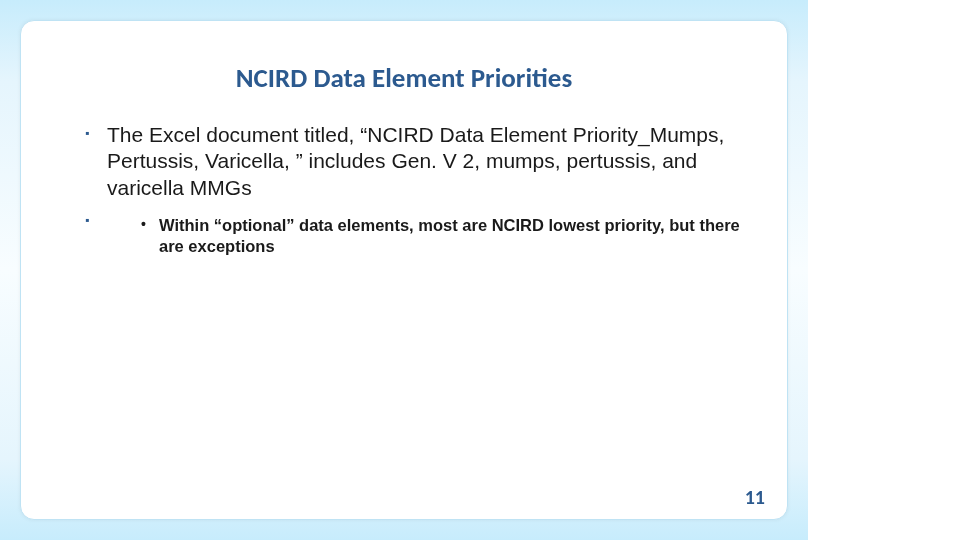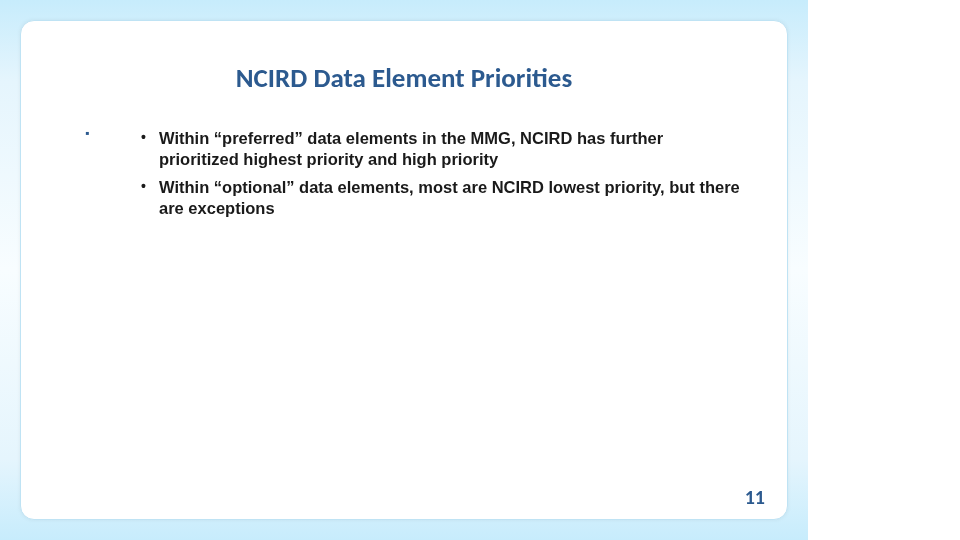--- a/index.html
+++ b/index.html
@@ -94,24 +94,24 @@
 </head>
 <body>
 
 <div class="canvas">
   <div class="card">
 
     <div class="title">NCIRD Data Element Priorities</div>
 
     <ul class="main">
       <li>
+        <span>The Excel document titled, “NCIRD Data Element Priority_Mumps, Pertussis, Varicella, ” includes Gen. V 2, mumps, pertussis, and varicella MMGs</span>
+      </li>
+      <li>
         <ul class="sub">
-          <li>
-            <span>Within “preferred” data elements in the MMG, NCIRD has further prioritized highest priority and high priority</span>
-          </li>
           <li>
             <span>Within “optional” data elements, most are NCIRD lowest priority, but there are exceptions</span>
           </li>
         </ul>
       </li>
     </ul>
 
     <div class="pagenum">11</div>
   </div>
 </div>

